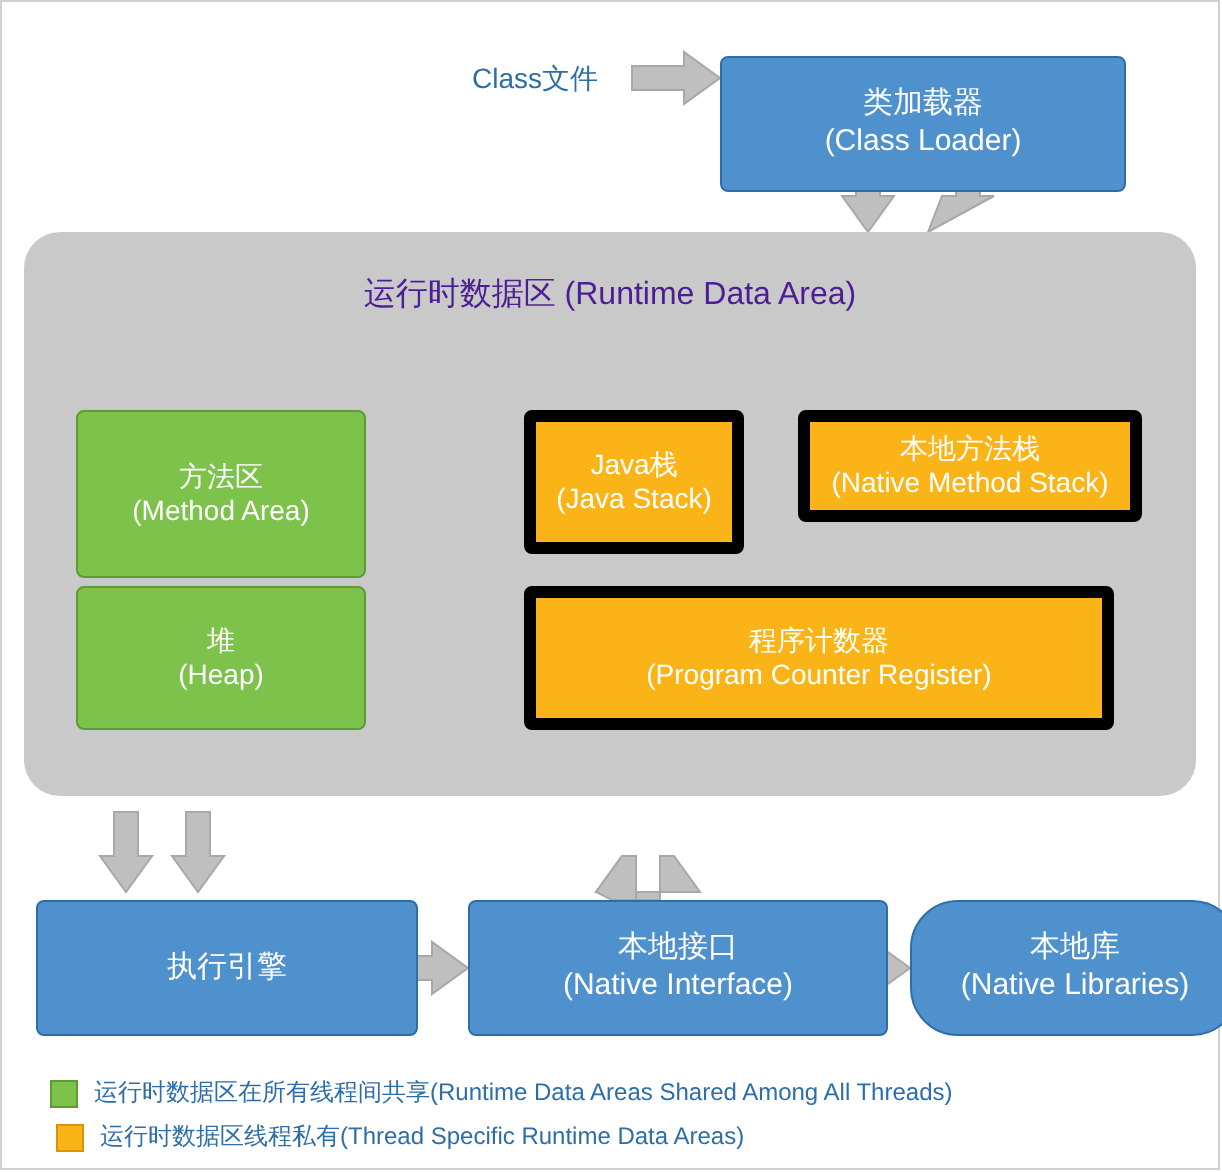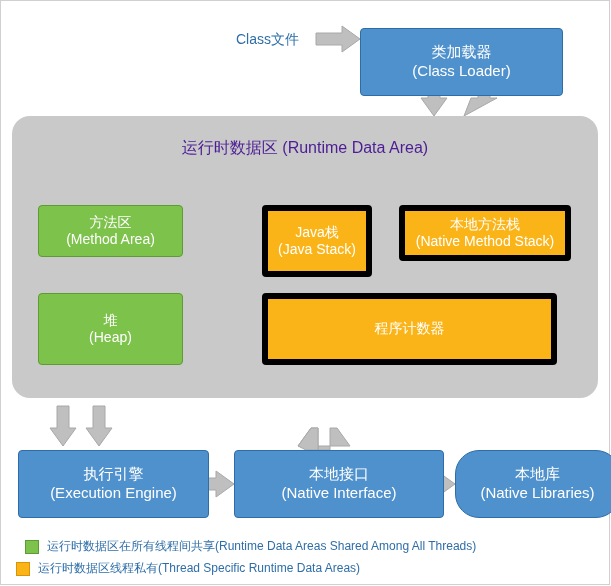--- a/index.html
+++ b/index.html
@@ -154,21 +154,21 @@
     <span class="l2">(Class Loader)</span>
   </div>
 
   <div class="grey-area" style="left:12px; top:116px; width:586px; height:282px;">
     <div class="grey-title" style="top:22px;">
       <span class="l1">运行时数据区</span>
       <span class="l2">(Runtime Data Area)</span>
     </div>
   </div>
 
-  <div class="box green" style="left:38px; top:205px; width:145px; height:52px;">
+  <div class="box green" style="left:38px; top:205px; width:145px; height:84px;">
     <span class="l1">方法区</span>
     <span class="l2">(Method Area)</span>
   </div>
 
   <div class="box orange" style="left:262px; top:205px; width:110px; height:72px;">
     <span class="l1">Java栈</span>
     <span class="l2">(Java Stack)</span>
   </div>
 
   <div class="box orange" style="left:385px; top:205px; width:172px; height:56px;margin-left:14px;">
@@ -176,39 +176,39 @@
     <span class="l2">(Native Method Stack)</span>
   </div>
 
   <div class="box green" style="left:38px; top:293px; width:145px; height:72px;">
     <span class="l1">堆</span>
     <span class="l2">(Heap)</span>
   </div>
 
   <div class="box orange" style="left:262px; top:293px; width:295px; height:72px;">
     <span class="l1">程序计数器</span>
+    <span class="l2">(Program Counter Register)</span>
   </div>
 
   <div class="box blue" style="left:18px; top:450px; width:191px; height:68px;">
     <span class="l1">执行引擎</span>
-    <span class="l2">(Execution Engine)</span>
   </div>
 
   <div class="box blue" style="left:234px; top:450px; width:210px; height:68px;">
     <span class="l1">本地接口</span>
     <span class="l2">(Native Interface)</span>
   </div>
 
   <div class="box blue" style="left:455px; top:450px; width:165px; height:68px;border-radius:24px;">
     <span class="l1">本地库</span>
     <span class="l2">(Native Libraries)</span>
   </div>
 
   <div class="legend-row" style="left:25px; top:538px;">
     <span class="legend-swatch green"></span>
     <span class="legend-text">运行时数据区在所有线程间共享(Runtime Data Areas Shared Among All Threads)</span>
   </div>
-  <div class="legend-row" style="left:16px; top:560px;">
+  <div class="legend-row" style="left:28px; top:560px;">
     <span class="legend-swatch orange"></span>
     <span class="legend-text">运行时数据区线程私有(Thread Specific Runtime Data Areas)</span>
   </div>
 
 </div>
 
 </body></html>

